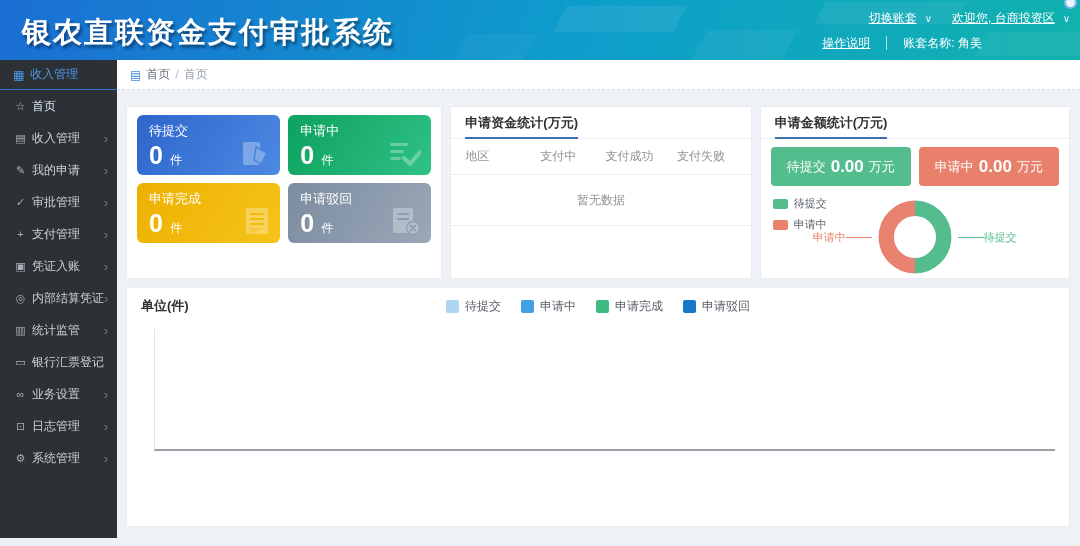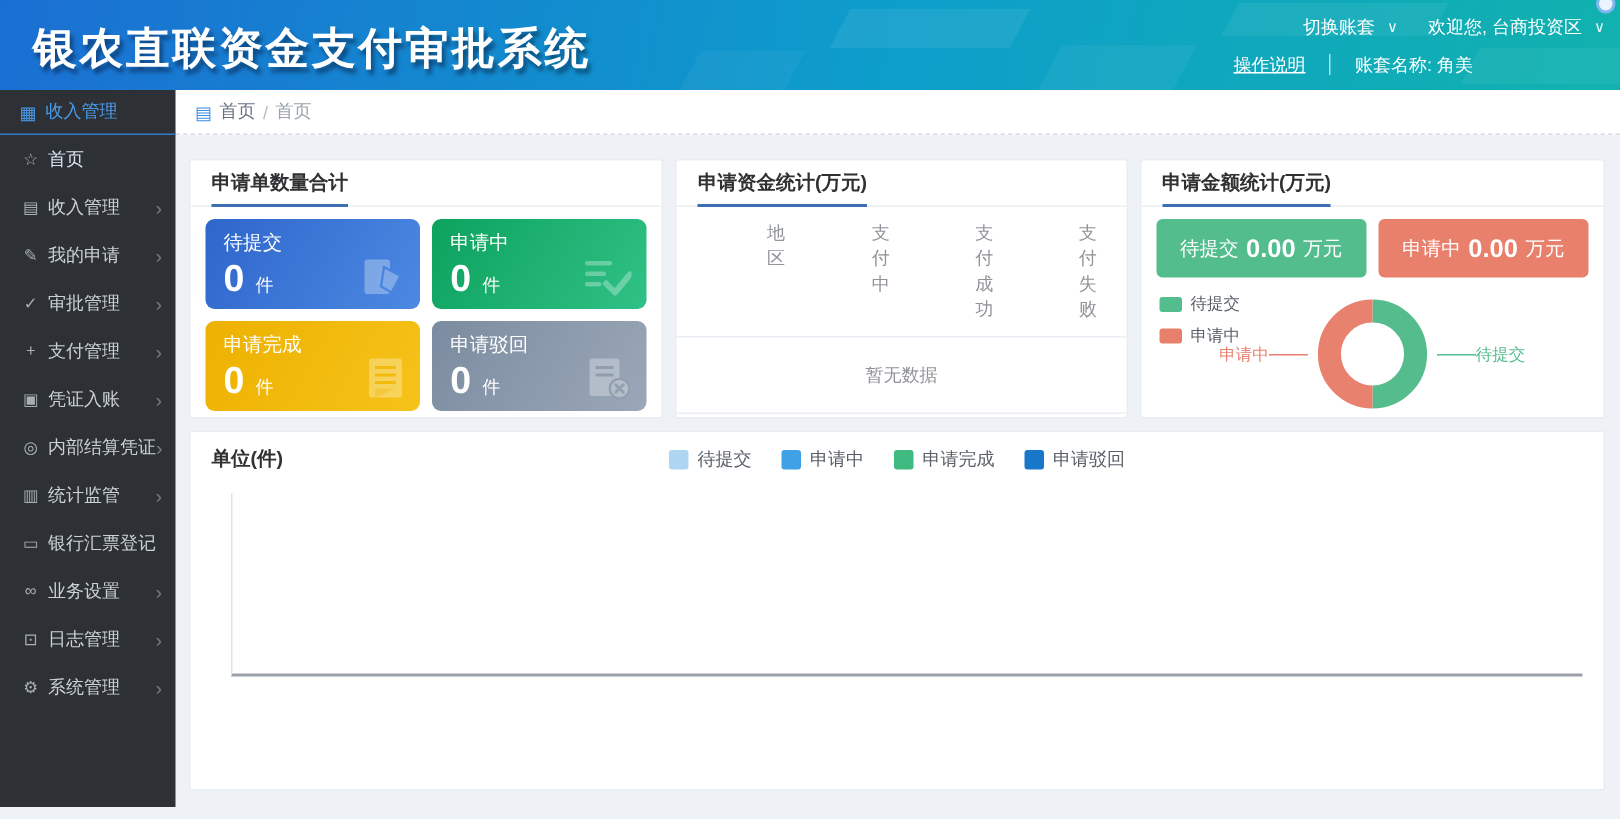--- a/index.html
+++ b/index.html
@@ -13,21 +13,21 @@
   .hs1 { width:120px; height:26px; left:560px; top:6px; }
   .hs2 { width:90px; height:30px; left:700px; top:30px; background:rgba(255,255,255,0.05);}
   .hs3 { width:140px; height:22px; left:820px; top:2px; background:rgba(255,255,255,0.06);}
   .hs4 { width:70px; height:26px; left:460px; top:34px; background:rgba(255,255,255,0.04);}
   .hs5 { width:110px; height:24px; left:980px; top:32px; background:rgba(255,255,255,0.05);}
   .app-title { position:absolute; left:22px; top:13px; color:#fff; font-size:29px; font-weight:bold;
     letter-spacing:2px; text-shadow:2px 3px 3px rgba(0,0,20,0.45); white-space:nowrap; }
   .hdr-right { position:absolute; right:10px; top:7px; color:#fff; font-size:12px; text-align:right; }
   .hdr-row { display:flex; justify-content:flex-end; align-items:center; height:22px; gap:6px; }
   .hdr-row2 { margin-right:88px; margin-top:3px; }
-  .hdr-link { cursor:pointer; }
+  .hdr-link { cursor:pointer;text-decoration:underline; }
   .hdr-underline { text-decoration:underline; }
   .hdr-caret { font-size:10px; opacity:.9; margin:0 14px 0 2px; }
   .hdr-caret:last-child { margin-right:0; }
   .hdr-sep { display:inline-block; width:1px; height:14px; background:rgba(255,255,255,.65); margin:0 10px; }
   .hdr-dot { position:absolute; right:3px; top:-4px; width:13px; height:13px; border-radius:50%;
     background:#eaf4ff; border:2px solid #7fb6f0; }
 
   
   .sidebar { position:absolute; left:0; top:60px; width:117px; height:478px; background:#2d3136; z-index:4; }
   .menu-title { display:flex; align-items:center; height:30px; padding-left:13px; gap:6px;
@@ -69,21 +69,21 @@
   .cards-grid { display:grid; grid-template-columns:1fr 1fr; gap:8px; padding:8px 10px; }
   .stat-card { height:60px; border-radius:6px; padding:7px 12px; color:#fff; position:relative;
     overflow:hidden; cursor:pointer; background:linear-gradient(120deg,var(--c1),var(--c2)); }
   .stat-label { font-size:13px; }
   .stat-valrow { margin-top:3px; }
   .stat-value { font-size:25px; font-weight:bold; line-height:1; }
   .stat-unit { font-size:12px; margin-left:3px; }
   .stat-icon { position:absolute; right:10px; bottom:7px; opacity:.3; }
 
   .t-head { display:flex; padding:9px 14px; font-size:12px; color:#909399; border-bottom:1px solid #ebeef5; }
-  .t-col { flex:1; text-align:center;margin-left:46px; }
+  .t-col { flex:1; text-align:center; }
   .t-col:first-child { text-align:left; flex:.8; }
   .t-empty { text-align:center; font-size:12px; color:#909399; padding:17px 0 16px; border-bottom:1px solid #ebeef5; }
 
   .amount-body { padding:8px 10px 0; }
   .amount-btns { display:flex; gap:8px; }
   .amount-btn { flex:1; height:39px; border-radius:4px; color:#fff; display:flex; align-items:center;
     justify-content:center; gap:5px; font-size:13px; cursor:pointer; }
   .amount-value { font-size:17px; font-weight:bold; }
   .donut-zone { position:relative; height:88px; margin-top:7px; display:flex; align-items:center; justify-content:center; }
   .donut-legend { position:absolute; left:2px; top:3px; display:flex; flex-direction:column; gap:6px; }
@@ -203,23 +203,20 @@
     <span class="crumb-sep">/</span>
     <span class="crumb-b">首页</span>
   </div>
 
   <div class="content">
 
 
     <div class="tri-row">
 
       <div class="panel p-count">
-        <div class="panel-head">
-          <span class="panel-title">申请单数量合计</span>
-        </div>
         <div class="cards-grid">
           <div class="stat-card" style="--c1: #2e66cb; --c2: #4c89e2;">
             <div class="stat-label">待提交</div>
             <div class="stat-valrow">
               <span class="stat-value">0</span>
               <span class="stat-unit">件</span>
             </div>
             <svg class="stat-icon" width="30" height="30" viewBox="0 0 30 30">
               <rect x="3" y="4" width="17" height="23" rx="2" fill="#fff"></rect>
               <polygon points="16,9 27,15 21,26 14,22" fill="#fff" stroke="#4c89e2" stroke-width="1.5"></polygon>

